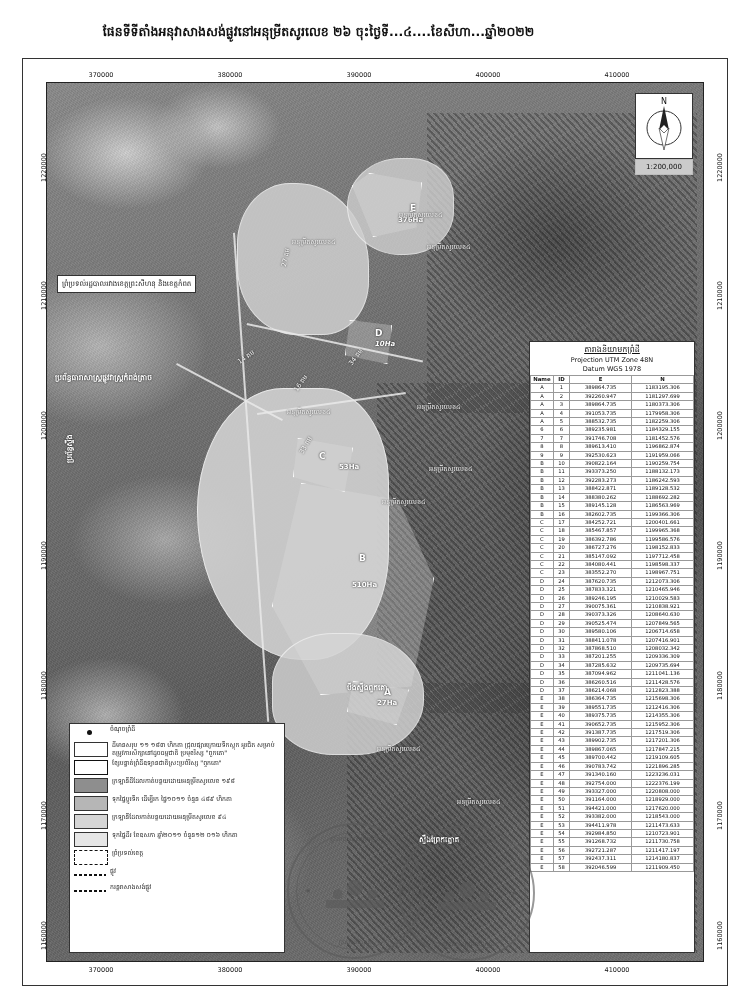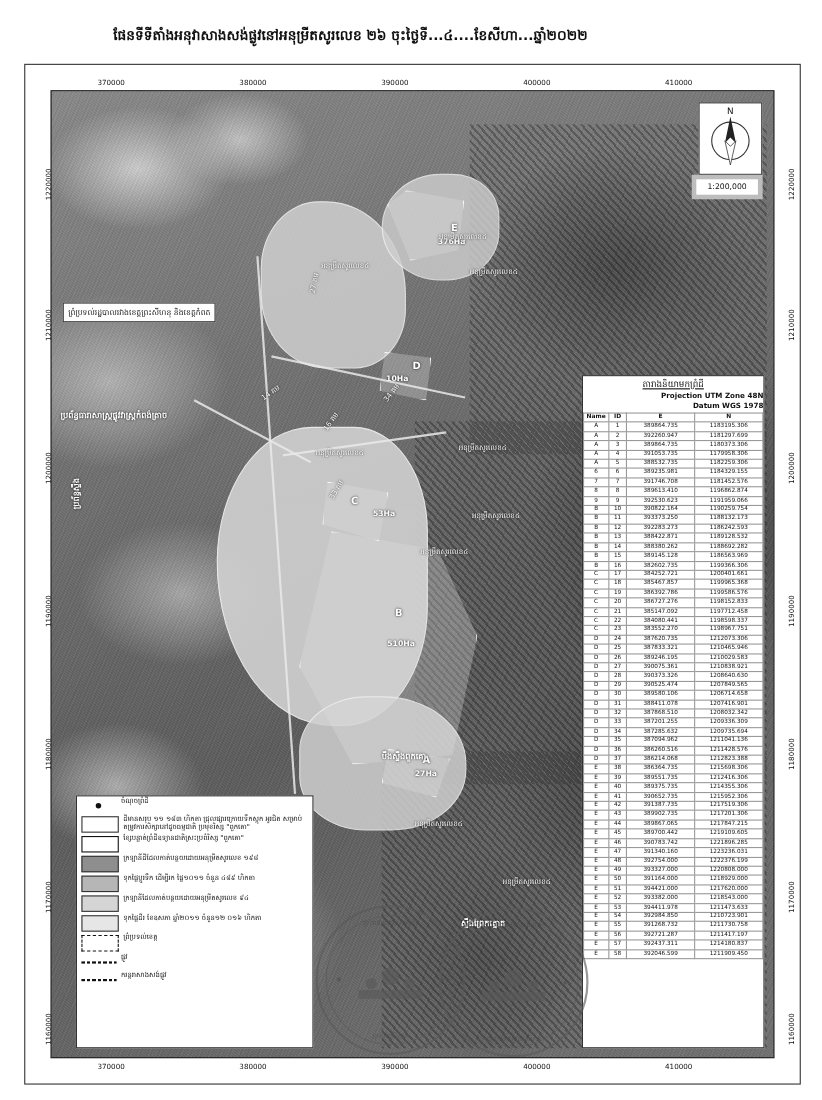--- a/index.html
+++ b/index.html
@@ -123,35 +123,35 @@
     transform:rotate(-90deg);transform-origin:left top;white-space:nowrap;
   }
 
   
   .north-box{
     position:absolute;right:10px;top:10px;width:56px;height:64px;
     background:#fff;border:1px solid #333;
   }
   .scale-box{
     position:absolute;right:10px;top:76px;width:56px;height:14px;
-    background:#ffffff;border:4px solid #c4b5fd;
+    background:#5eead4;border:1px solid #c4b5fd;
     font-size:7px;text-align:center;line-height:14px;color:#111;
   }
 
   
   .coord-box{
     position:absolute;right:8px;top:258px;width:164px;height:610px;
     background:#fff;border:1px solid #333;
     overflow:hidden;
   }
   .coord-head{
     text-align:center;font-size:8px;padding:2px 0 0;color:#111;text-decoration:underline;
   }
   .coord-sub{
-    text-align:right;font-size:6.5px;color:#111;line-height:9px;font-weight:bold;
+    text-align:center;font-size:6.5px;color:#111;line-height:9px;
   }
   table.coords{
     border-collapse:collapse;width:100%;
     font-size:5.2px;color:#111;
     margin-top:1px;
   }
   table.coords th, table.coords td{
     border:0.5px solid #999;
     padding:0 1px;
     text-align:center;
@@ -272,21 +272,21 @@
     <div class="lake" style="left:190px;top:100px;width:130px;height:150px;border-radius:40% 55% 35% 45%;opacity:.85;"></div>
     <div class="lake" style="left:300px;top:75px;width:105px;height:95px;border-radius:50% 40% 45% 50%;opacity:.8;"></div>
     <div class="lake" style="left:225px;top:550px;width:150px;height:120px;border-radius:40% 50% 45% 40%;opacity:.85;"></div>
 
     <div class="parcel" style="left:305px;top:90px;width:68px;height:62px;clip-path:polygon(0 20%,25% 0,100% 15%,92% 85%,30% 100%);"></div>
     <div class="parcel-letter" style="left:363px;top:120px;">E</div>
     <div class="parcel-label" style="left:351px;top:133px;text-align:right;">376Ha</div>
 
     <div class="parcel" style="left:298px;top:237px;width:45px;height:42px;clip-path:polygon(10% 0,100% 12%,90% 100%,0 80%);"></div>
     <div class="parcel-letter" style="left:328px;top:245px;">D</div>
-    <div class="parcel-label" style="left:304px;top:257px;">10Ha</div>
+    <div class="parcel-label" style="left:328px;top:257px;font-style:italic;">10Ha</div>
 
     <div class="parcel" style="left:246px;top:355px;width:58px;height:52px;clip-path:polygon(8% 0,100% 18%,86% 100%,0 72%);"></div>
     <div class="parcel-letter" style="left:272px;top:368px;">C</div>
     <div class="parcel-label" style="left:292px;top:380px;">53Ha</div>
 
     <div class="parcel" style="left:225px;top:400px;width:160px;height:210px;clip-path:polygon(18% 0,78% 8%,100% 45%,86% 96%,30% 100%,0 58%);"></div>
     <div class="parcel-letter" style="left:312px;top:470px;">B</div>
     <div class="parcel-label" style="left:305px;top:498px;">510Ha</div>
 
     <div class="parcel" style="left:300px;top:598px;width:60px;height:42px;clip-path:polygon(10% 0,100% 20%,80% 100%,0 70%);"></div>

